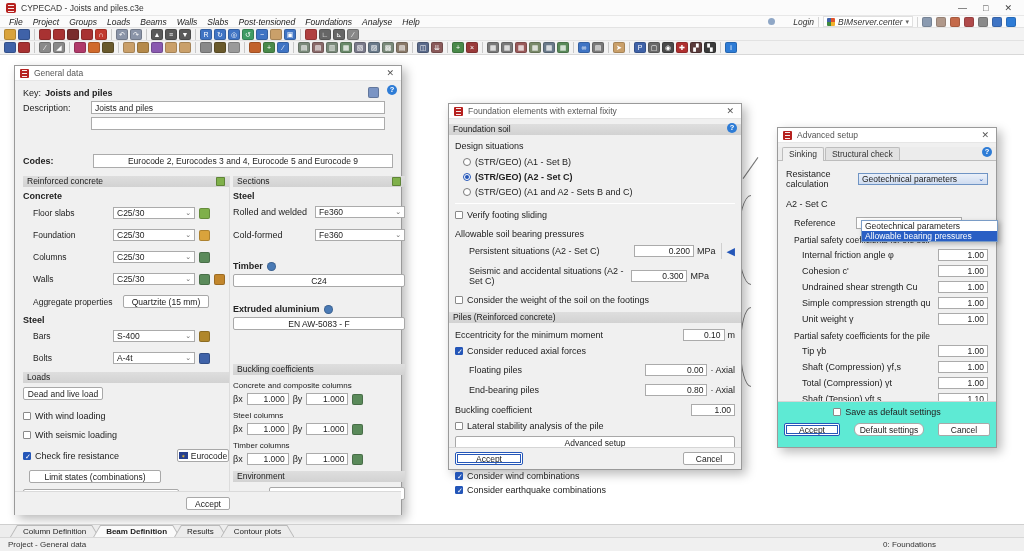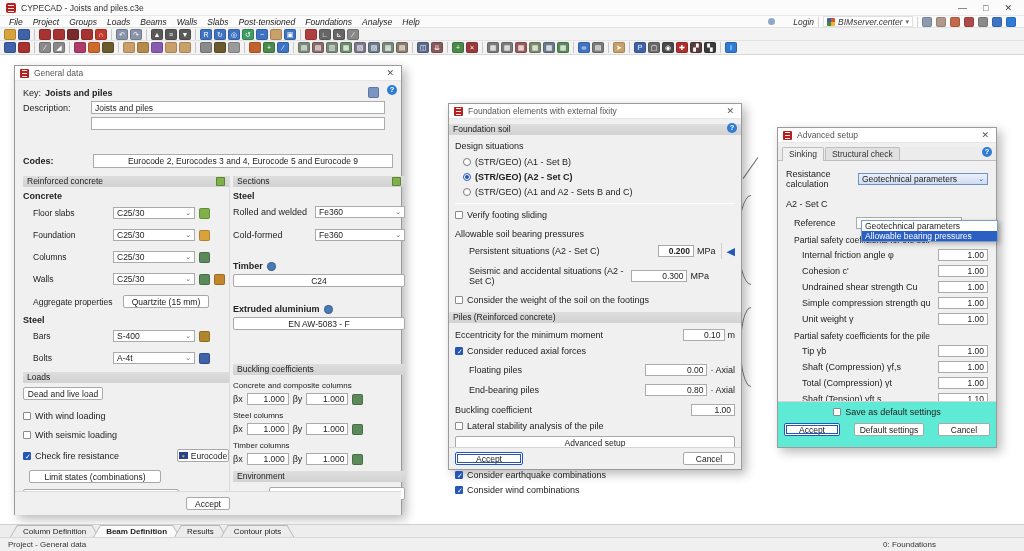--- a/index.html
+++ b/index.html
@@ -469,21 +469,21 @@
         </div>
       </div>
     <div class="hr" style="margin-top:6px;"></div>
     <div class="cbrow">
       <span class="cb"></span>
       <span>Verify footing sliding</span>
     </div>
     <div style="margin-top:9px;">Allowable soil bearing pressures</div>
     <div class="fd-num">
       <span class="lbl">Persistent situations (A2 - Set C)</span>
-      <span class="fld num" style="width:36px;font-weight:bold;">0.200</span>
+      <span class="fld num" style="width:60px;">0.200</span>
       <span class="unit">MPa</span>
       <span style="width:1px;height:16px;background:#d0d0d0;margin:0 5px;"></span>
       <span style="color:#2456b8;font-size:11px;line-height:10px;">◀</span>
     </div>
     <div class="fd-num" style="margin-top:7px;margin-right:26px;">
       <span class="lbl">Seismic and accidental situations (A2 - Set C)</span>
       <span class="fld num" style="width:56px;">0.300</span>
       <span class="unit">MPa</span>
     </div>
     <div class="cbrow" style="margin-top:9px;">
@@ -521,27 +521,27 @@
     <div class="cbrow" style="margin-top:5px;">
       <span class="cb"></span>
       <span>Lateral stability analysis of the pile</span>
     </div>
     <div class="btn" style="margin-top:5px;">Advanced setup</div>
   </div>
   <div class="sechdr" style="margin-top:6px;">
     <span>Loads</span>
   </div>
   <div class="pad">
+    <div class="cbrow" style="margin-top:5px;">
+      <span class="cb on"></span>
+      <span>Consider wind combinations</span>
+    </div>
     <div class="cbrow" style="margin-top:4px;">
       <span class="cb on"></span>
       <span>Consider earthquake combinations</span>
-    </div>
-    <div class="cbrow" style="margin-top:5px;">
-      <span class="cb on"></span>
-      <span>Consider wind combinations</span>
     </div>
   </div>
   <div class="fd-foot">
     <span class="btn focus" style="width:68px;">Accept</span>
     <span class="btn" style="width:52px;margin-left:auto;">Cancel</span>
   </div>
 </div>
 
 <div class="dialog" id="ad">
   <div class="dtitle">
@@ -614,21 +614,21 @@
         </div>
       </div>
   </div>
   <div class="ad-foot">
     <div class="cbrow" style="justify-content:center;margin-top:5px;">
       <span class="cb"></span>
       <span>Save as default settings</span>
     </div>
     <div style="display:flex;align-items:center;padding:0 6px;margin-top:6px;">
       <span class="btn focus" style="width:56px;">Accept</span>
-      <span class="btn" style="width:70px;margin:0 auto;">Default settings</span>
+      <span class="btn" style="width:70px;margin:0 auto;border-radius:6px;">Default settings</span>
       <span class="btn" style="width:52px;">Cancel</span>
     </div>
   </div>
 </div>
 
 <div id="tabbar">
     <div class="tabo">
       <div class="shape">
         <div class="inner">Column Definition</div>
       </div>

